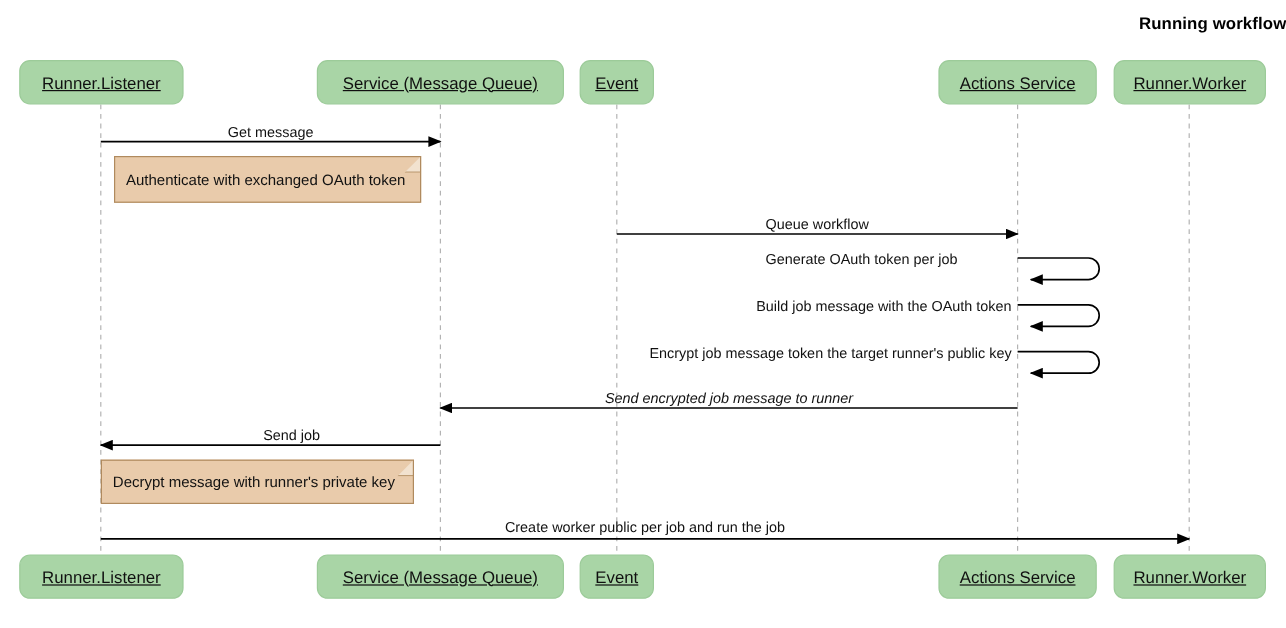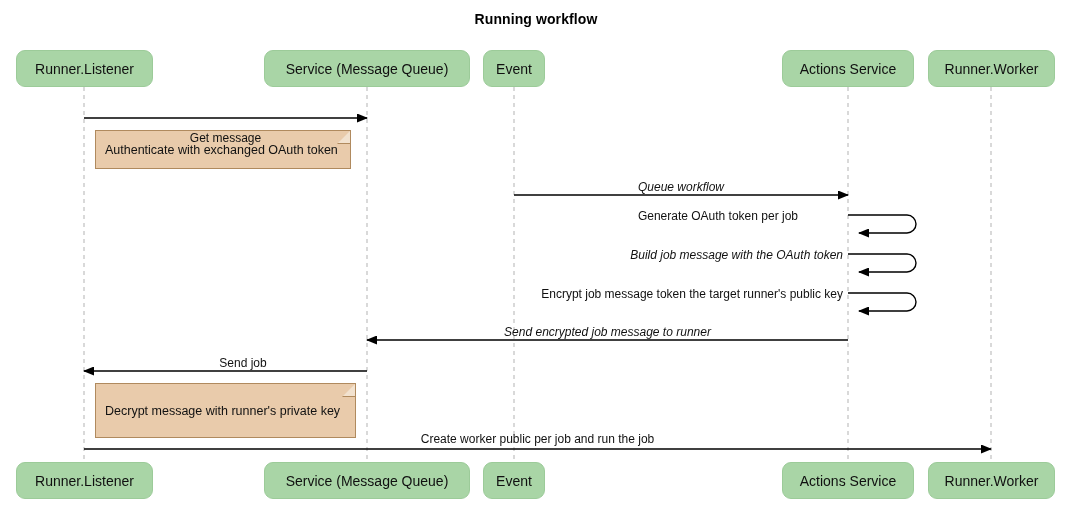--- a/index.html
+++ b/index.html
@@ -16,21 +16,21 @@
     width: 1072px;
     height: 523px;
     background: #ffffff;
     overflow: hidden;
   }
   #diagram-title {
     position: absolute;
     left: 0;
     top: 11px;
     width: 1072px;
-    text-align: center;
+    text-align: right;
     font-size: 14px;
     font-weight: bold;
     color: #000000;
     letter-spacing: 0.1px;
   }
   .svg-layer {
     position: absolute;
     left: 0;
     top: 0;
   }
@@ -40,20 +40,21 @@
     background: #a9d5a6;
     border: 1px solid #9ccb99;
     border-radius: 9px;
     display: flex;
     align-items: center;
     justify-content: center;
     font-size: 14px;
     color: #101010;
     white-space: nowrap;
     padding: 0 10px;
+    text-decoration: underline;
   }
   .note-box {
     position: absolute;
     box-sizing: border-box;
     background: #e9cbab;
     border: 1px solid #b08a5e;
     display: flex;
     align-items: center;
     font-size: 12.5px;
     color: #111111;
@@ -149,29 +150,29 @@
       </div>
       <div class="actor-box" style="left: 928px; top: 462px; width: 127px; height: 37px;">
         <span>Runner.Worker</span>
       </div>
     </div>
   <div id="notes-layer">
       <div class="note-box" style="left: 95px; top: 130px; width: 256px; height: 39px;">
         <span>Authenticate with exchanged OAuth token</span>
         <span class="note-fold"></span>
       </div>
-      <div class="note-box" style="left: 95px; top: 383px; width: 261px; height: 55px;">
+      <div class="note-box" style="left: 84px; top: 383px; width: 261px; height: 37px;">
         <span>Decrypt message with runner's private key</span>
         <span class="note-fold"></span>
       </div>
     </div>
   <div id="labels-layer">
-      <div class="msg-label center" style="left: 225.5px; top: 103px; margin-top: 28px;">Get message</div>
-      <div class="msg-label center" style="left: 681px; top: 180px; font-style: italic;">Queue workflow</div>
+      <div class="msg-label center" style="left: 225.5px; top: 103px;">Get message</div>
+      <div class="msg-label center" style="left: 681px; top: 180px;">Queue workflow</div>
       <div class="msg-label right-end" style="left: 798px; top: 209px;">Generate OAuth token per job</div>
-      <div class="msg-label right-end" style="left: 843px; top: 248px; font-style: italic;">Build job message with the OAuth token</div>
+      <div class="msg-label right-end" style="left: 843px; top: 248px;">Build job message with the OAuth token</div>
       <div class="msg-label right-end" style="left: 843px; top: 287px;">Encrypt job message token the target runner's public key</div>
       <div class="msg-label center" style="left: 607.5px; top: 325px; font-style: italic;">Send encrypted job message to runner</div>
       <div class="msg-label center" style="left: 243px; top: 356px;">Send job</div>
       <div class="msg-label center" style="left: 537.5px; top: 432px;">Create worker public per job and run the job</div>
     </div>
 
 </div>
 
 </body></html>

